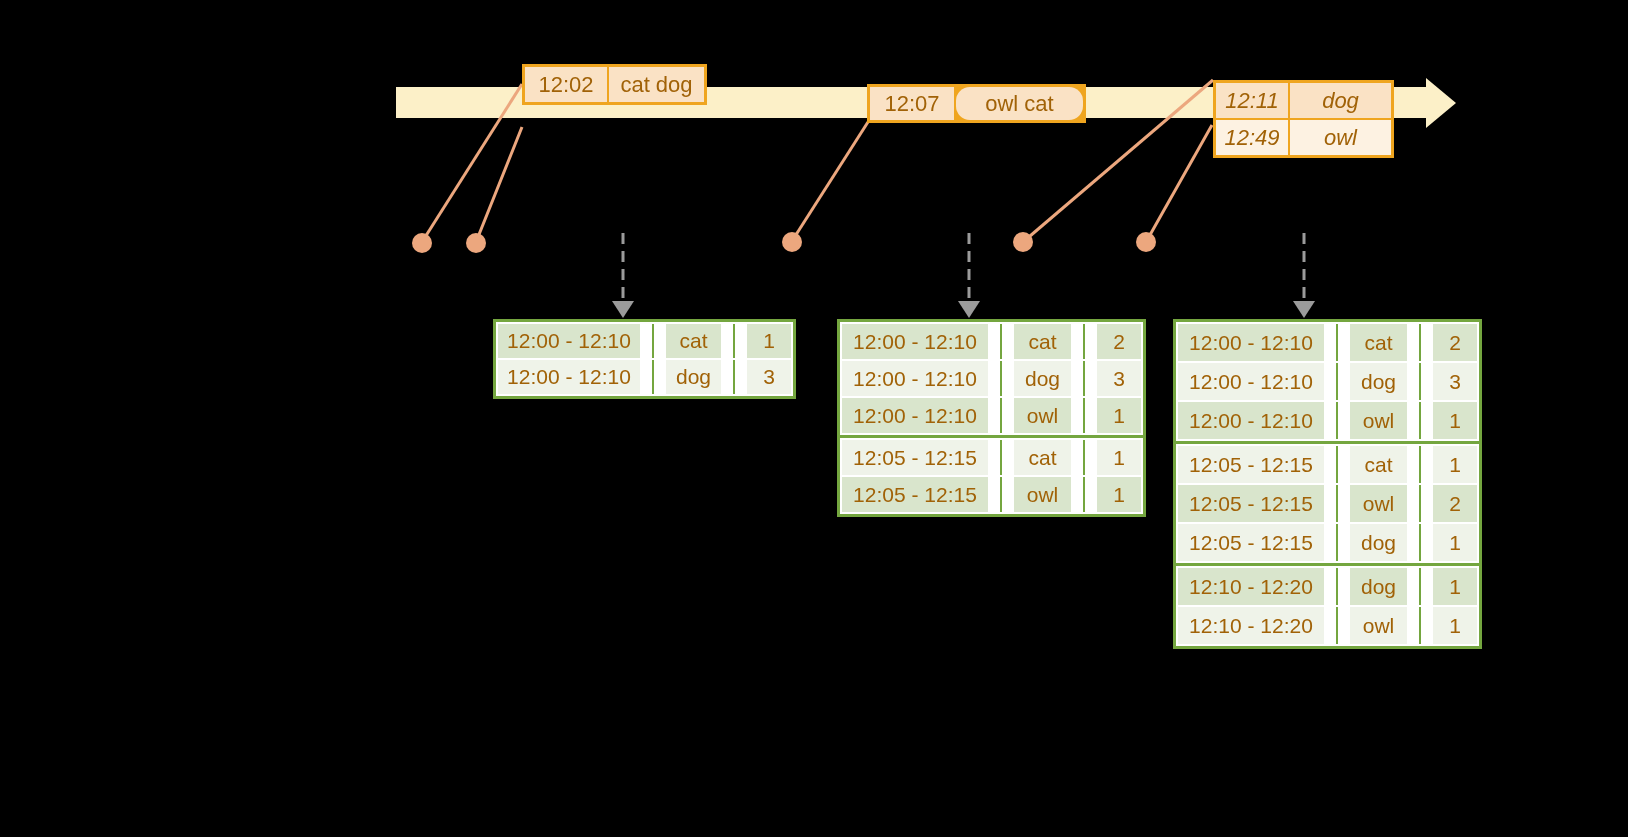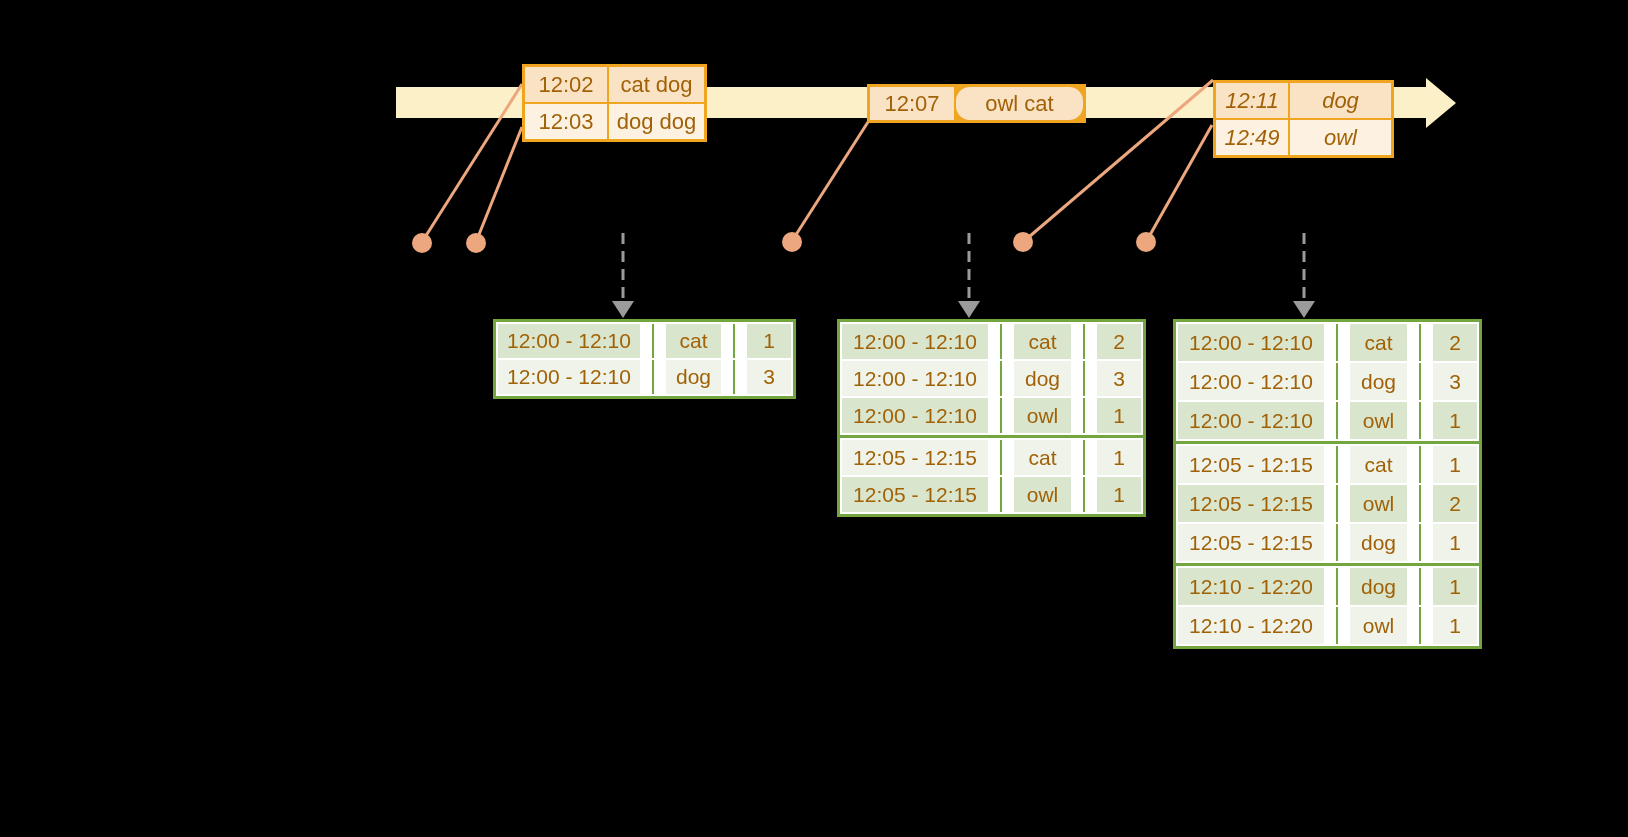--- a/index.html
+++ b/index.html
@@ -84,24 +84,20 @@
       <polygon points="958,301 980,301 969,318"></polygon>
       <polygon points="1293,301 1315,301 1304,318"></polygon>
     </g>
   </svg>
 
   <div id="etable1" class="otable">
     <div class="orow">
       <div class="ocell ct peach1">12:02</div>
       <div class="ocell cw peach1">cat dog</div>
     </div>
-    <div class="orow">
-      <div class="ocell ct peach2">12:03</div>
-      <div class="ocell cw peach2">dog dog</div>
-    </div>
   </div>
 
   <div id="etable2" class="otable">
     <div class="orow">
       <div class="ocell ct peach1">12:07</div>
       <div class="ocell cw peach1">owl cat</div>
     </div>
   </div>
 
   <div id="etable3" class="otable">

